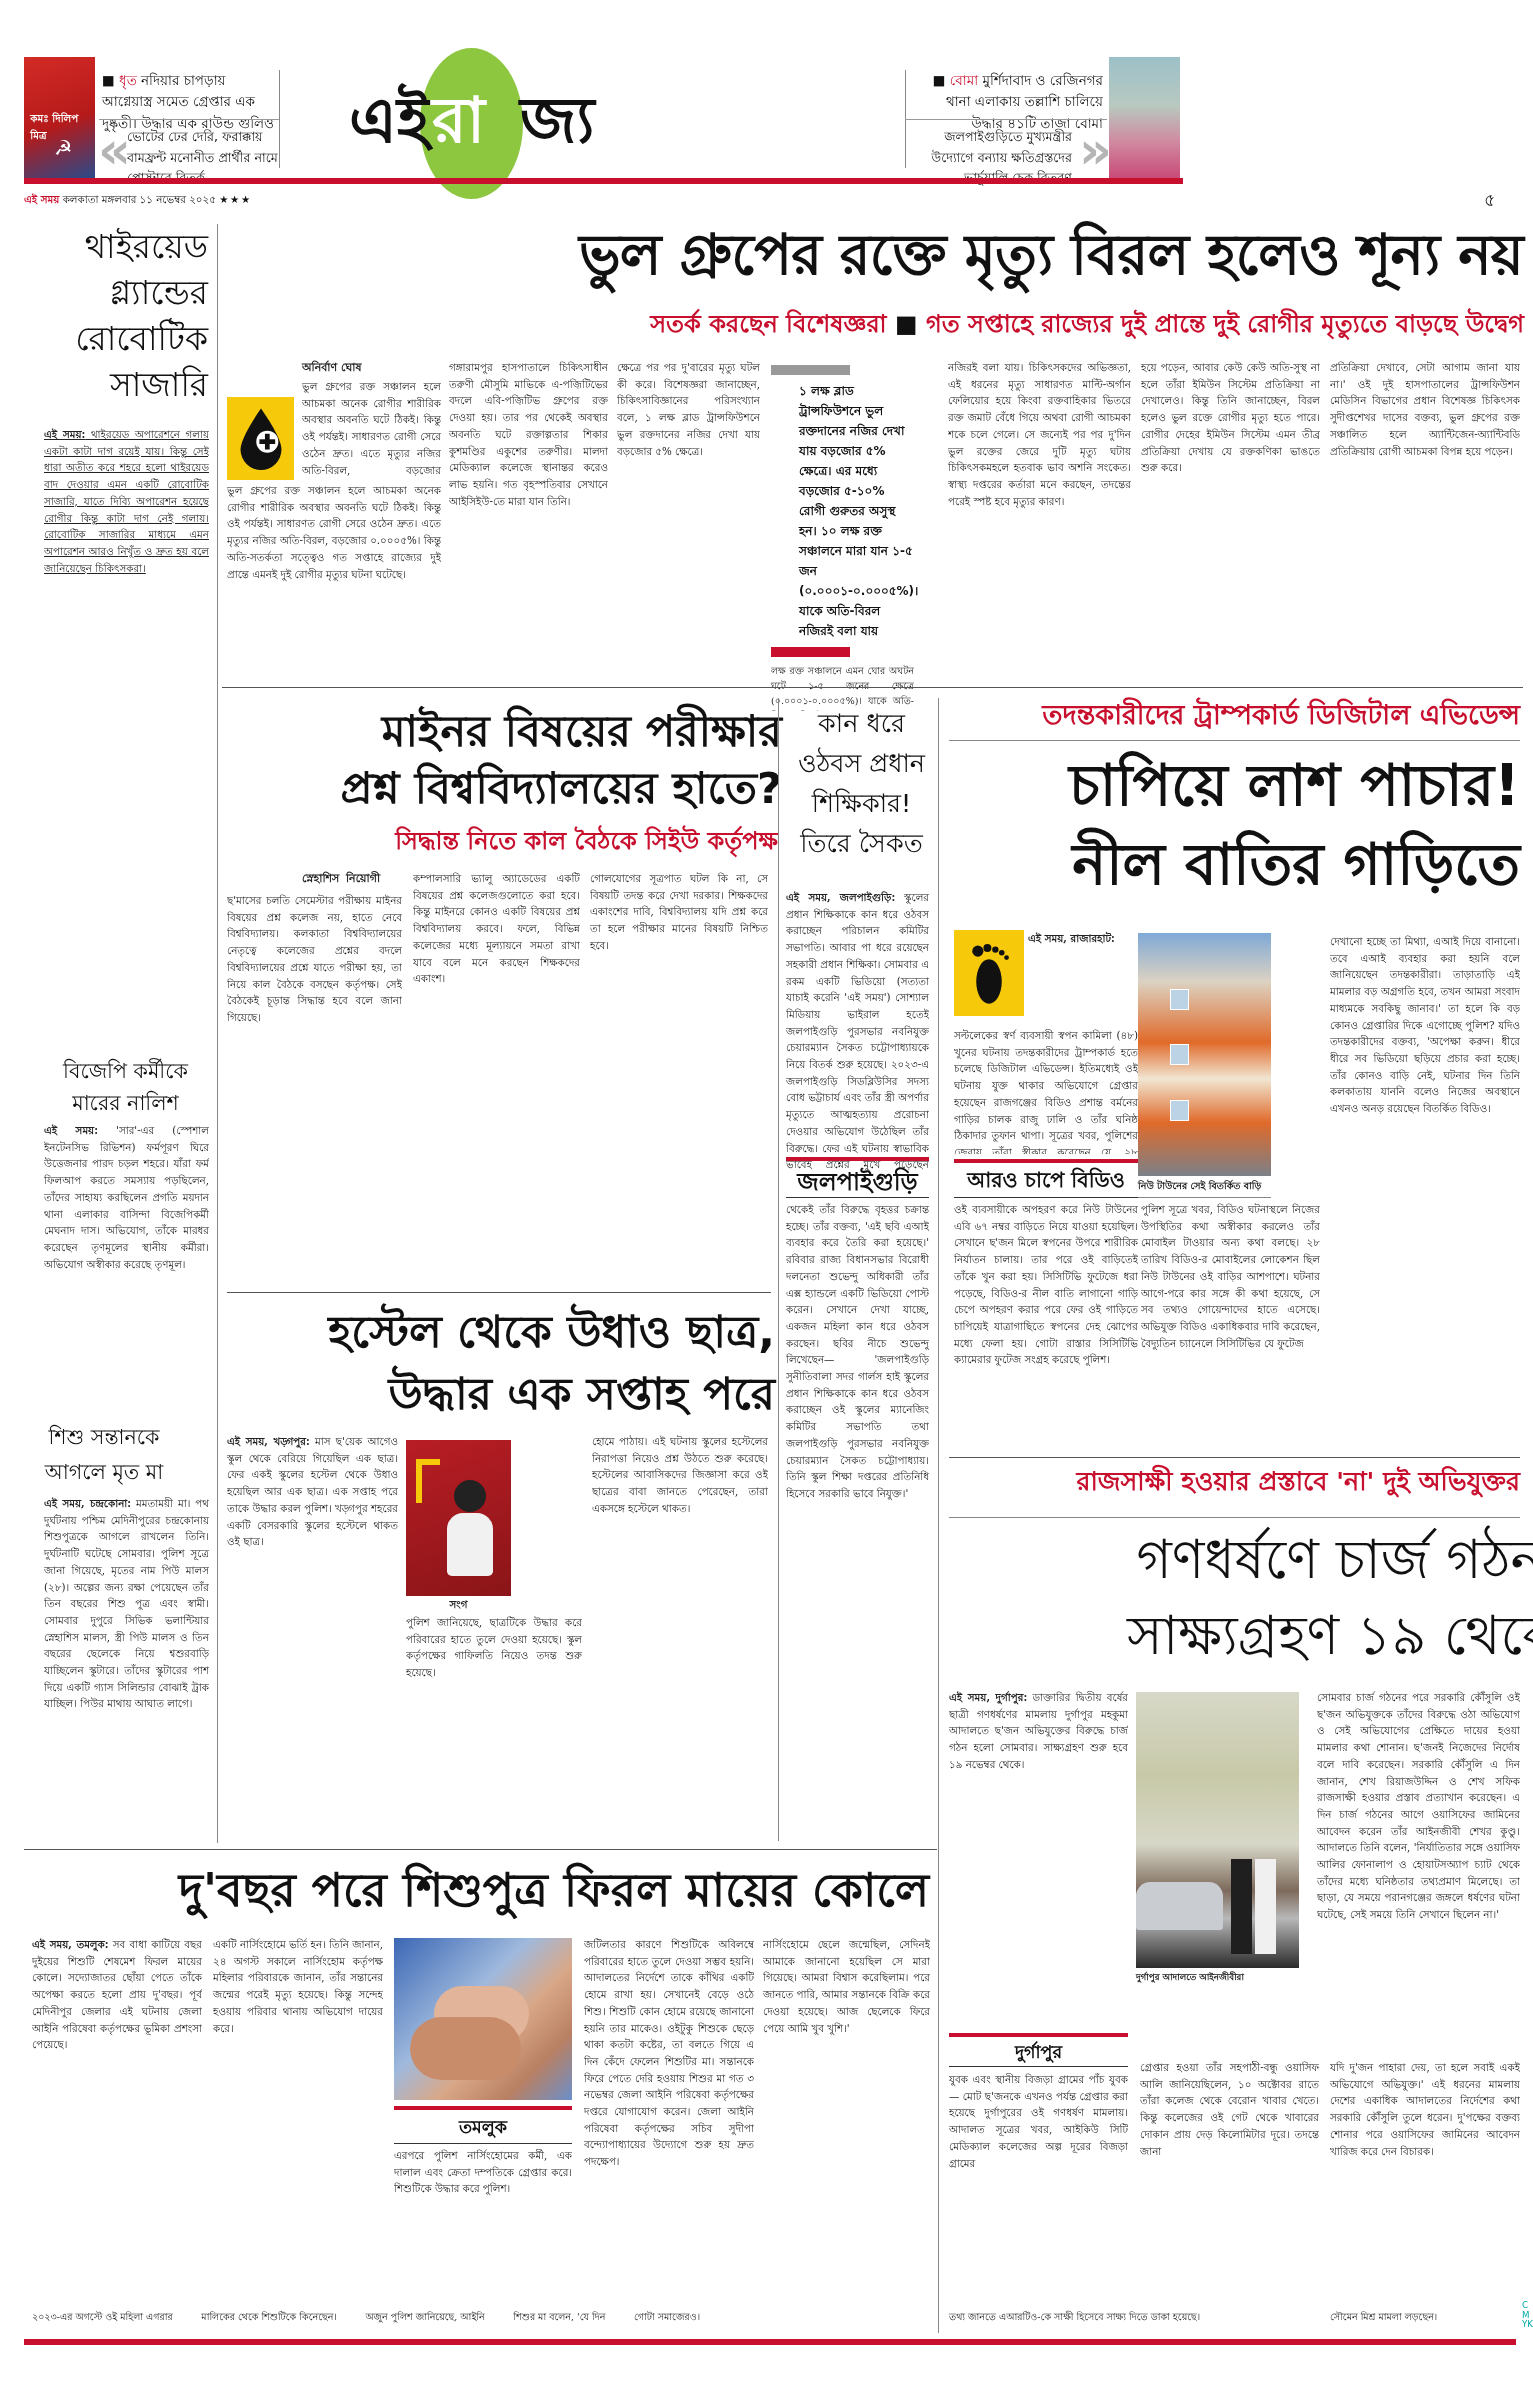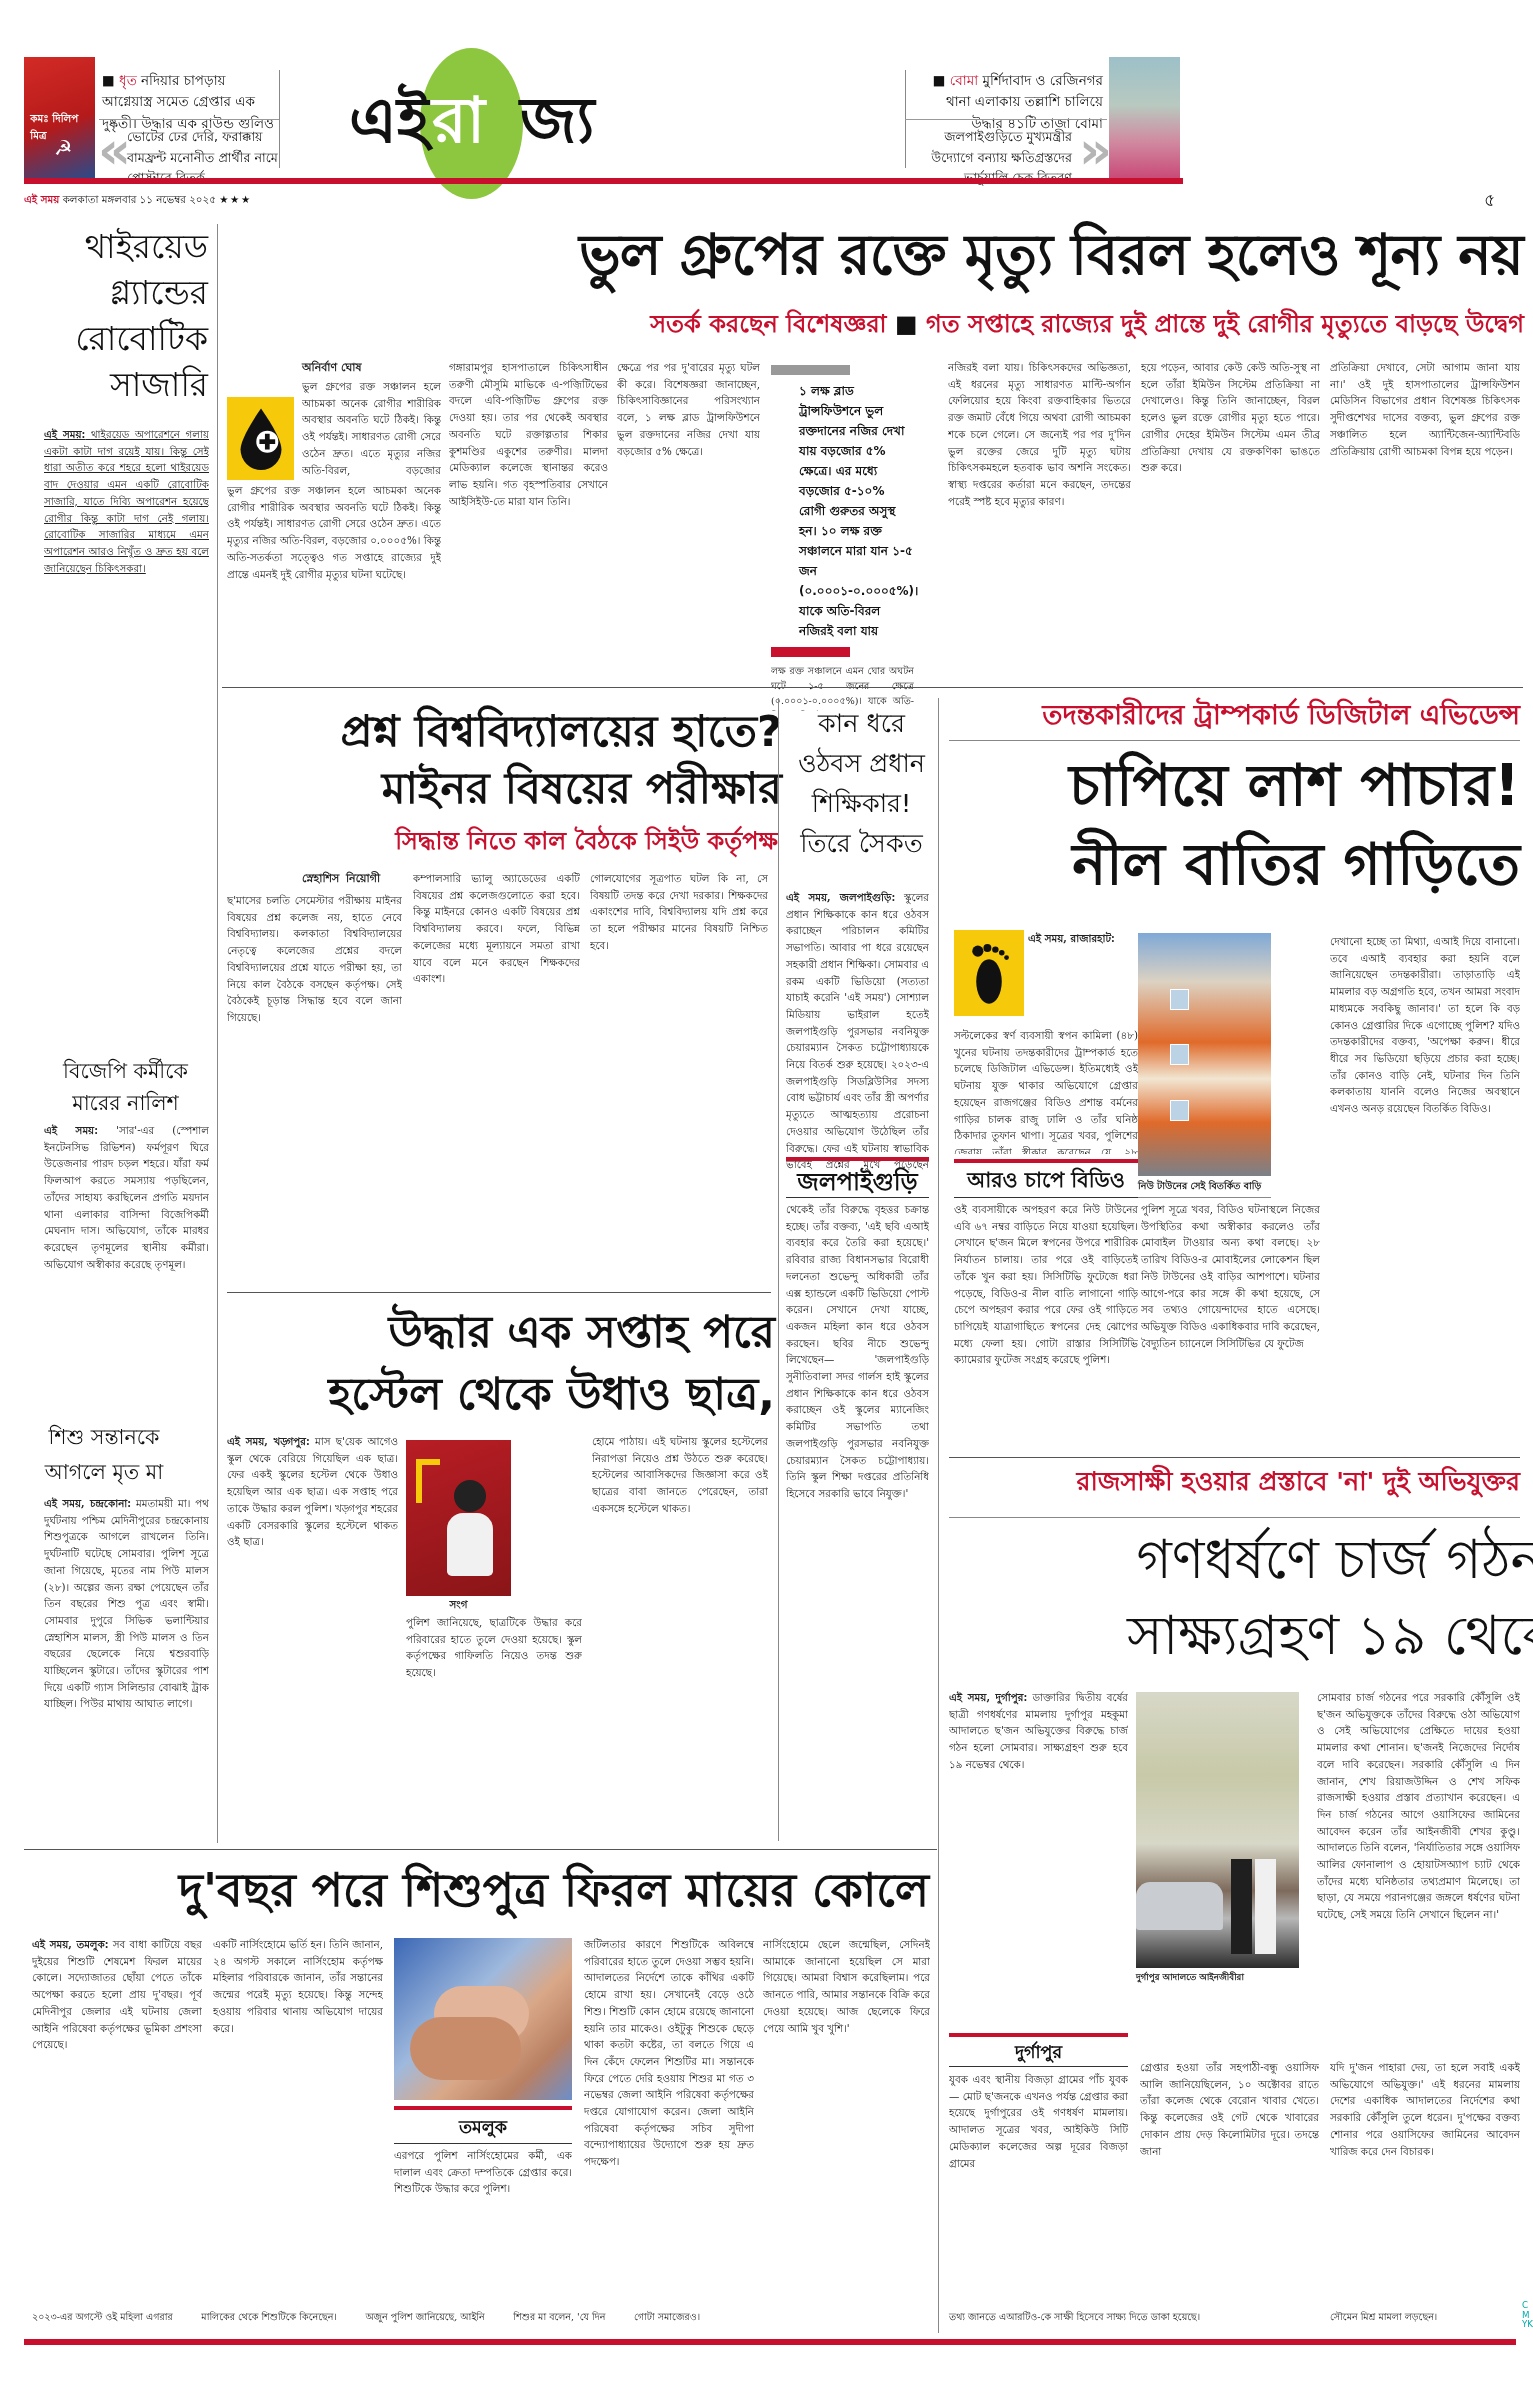--- a/index.html
+++ b/index.html
@@ -108,22 +108,22 @@
   <div style="height:9.5px;background:#c8102e;width:79px;margin:6.3px 0;"></div>
   <div class="body-text" style="font-size:9.5px;line-height:15px;height:48px;overflow:hidden;">লক্ষ রক্ত সঞ্চালনে এমন ঘোর অঘটন ঘটে ১-৫ জনের ক্ষেত্রে (০.০০০১-০.০০০৫%)। যাকে অতি-বিরল নজিরই বলা যায়।</div>
 </div>
 <div class="abs body-text" style="left:948px;top:359px;width:183px;height:322px;overflow:hidden;">নজিরই বলা যায়। চিকিৎসকদের অভিজ্ঞতা, এই ধরনের মৃত্যু সাধারণত মাল্টি-অর্গান ফেলিয়োর হয়ে কিংবা রক্তবাহিকার ভিতরে রক্ত জমাট বেঁধে গিয়ে অথবা রোগী আচমকা শকে চলে গেলে। সে জন্যেই পর পর দু'দিন ভুল রক্তের জেরে দুটি মৃত্যু ঘটায় চিকিৎসকমহলে হতবাক ভাব অশনি সংকেত। স্বাস্থ্য দপ্তরের কর্তারা মনে করছেন, তদন্তের পরেই স্পষ্ট হবে মৃত্যুর কারণ।</div>
 <div class="abs body-text" style="left:1141px;top:359px;width:179px;height:322px;overflow:hidden;">হয়ে পড়েন, আবার কেউ কেউ অতি-সুস্থ না হলে তাঁরা ইমিউন সিস্টেম প্রতিক্রিয়া না দেখালেও। কিন্তু তিনি জানাচ্ছেন, বিরল হলেও ভুল রক্তে রোগীর মৃত্যু হতে পারে। রোগীর দেহের ইমিউন সিস্টেম এমন তীব্র প্রতিক্রিয়া দেখায় যে রক্তকণিকা ভাঙতে শুরু করে।</div>
 <div class="abs body-text" style="left:1330px;top:359px;width:190px;height:322px;overflow:hidden;">প্রতিক্রিয়া দেখাবে, সেটা আগাম জানা যায় না।' ও‌ই দুই হাসপাতালের ট্রান্সফিউশন মেডিসিন বিভাগের প্রধান বিশেষজ্ঞ চিকিৎসক সুদীপ্তশেখর দাসের বক্তব্য, ভুল গ্রুপের রক্ত সঞ্চালিত হলে অ্যান্টিজেন-অ্যান্টিবডি প্রতিক্রিয়ায় রোগী আচমকা বিপন্ন হয়ে পড়েন।</div>
 
 <div class="hline" style="left:222px;top:687px;width:1301px;background:#555;"></div>
 
 <div class="abs hl" style="left:227px;top:703px;width:555px;font-size:43px;line-height:57px;">
+  <div>মাইনর বিষয়ের পরীক্ষার</div>
   <div>প্রশ্ন বিশ্ববিদ্যালয়ের হাতে?</div>
-  <div>মাইনর বিষয়ের পরীক্ষার</div>
 </div>
 <div class="abs hl red" style="left:238px;top:828px;width:540px;font-size:24px;">সিদ্ধান্ত নিতে কাল বৈঠকে সিইউ কর্তৃপক্ষ</div>
 <div class="abs caption" style="left:302px;top:870px;font-size:11px;font-family:Liberation Mono, monospace;">স্নেহাশিস নিয়োগী</div>
 <div class="abs body-text" style="left:227px;top:892px;width:175px;height:389px;overflow:hidden;">ছ'মাসের চলতি সেমেস্টার পরীক্ষায় মাইনর বিষয়ের প্রশ্ন কলেজ নয়, হাতে নেবে বিশ্ববিদ্যালয়। কলকাতা বিশ্ববিদ্যালয়ের নেতৃত্বে কলেজের প্রশ্নের বদলে বিশ্ববিদ্যালয়ের প্রশ্নে যাতে পরীক্ষা হয়, তা নিয়ে কাল বৈঠকে বসছেন কর্তৃপক্ষ। সেই বৈঠকেই চূড়ান্ত সিদ্ধান্ত হবে বলে জানা গিয়েছে।</div>
 <div class="abs body-text" style="left:413px;top:870px;width:167px;height:411px;overflow:hidden;">কম্পালসারি ভ্যালু অ্যাডেডের একটি বিষয়ের প্রশ্ন কলেজগুলোতে করা হবে। কিন্তু মাইনরে কোনও একটি বিষয়ের প্রশ্ন বিশ্ববিদ্যালয় করবে। ফলে, বিভিন্ন কলেজের মধ্যে মূল্যায়নে সমতা রাখা যাবে বলে মনে করছেন শিক্ষকদের একাংশ।</div>
 <div class="abs body-text" style="left:590px;top:870px;width:178px;height:411px;overflow:hidden;">গোলযোগের সূত্রপাত ঘটল কি না, সে বিষয়টি তদন্ত করে দেখা দরকার। শিক্ষকদের একাংশের দাবি, বিশ্ববিদ্যালয় যদি প্রশ্ন করে তা হলে পরীক্ষার মানের বিষয়টি নিশ্চিত হবে।</div>
 
 <div class="vline" style="left:778px;top:698px;height:1143px;"></div>
 
 <div class="abs hl" style="left:786px;top:703px;width:151px;font-size:25.4px;line-height:40px;text-align:center;font-weight:normal;">কান ধরে ওঠবস প্রধান শিক্ষিকার! তিরে সৈকত</div>
@@ -188,22 +188,22 @@
   <div>শিশু সন্তানকে</div>
   <div>আগলে মৃত মা</div>
 </div>
 <div class="abs body-text" style="left:44px;top:1495px;width:165px;height:349px;overflow:hidden;">
   <span class="lead">এই সময়, চন্দ্রকোনা:</span>
   <span>মমতাময়ী মা। পথ দুর্ঘটনায় পশ্চিম মেদিনীপুরের চন্দ্রকোনায় শিশুপুত্রকে আগলে রাখলেন তিনি। দুর্ঘটনাটি ঘটেছে সোমবার। পুলিশ সূত্রে জানা গিয়েছে, মৃতের নাম পিউ মালস (২৮)। অল্পের জন্য রক্ষা পেয়েছেন তাঁর তিন বছরের শিশু পুত্র এবং স্বামী। সোমবার দুপুরে সিভিক ভলান্টিয়ার স্নেহাশিস মালস, স্ত্রী পিউ মালস ও তিন বছরের ছেলেকে নিয়ে শ্বশুরবাড়ি যাচ্ছিলেন স্কুটারে। তাঁদের স্কুটারের পাশ দিয়ে একটি গ্যাস সিলিন্ডার বোঝাই ট্রাক যাচ্ছিল। পিউর মাথায় আঘাত লাগে।</span>
 </div>
 
 <div class="hline" style="left:227px;top:1292px;width:544px;background:#555;"></div>
 <div class="abs hl" style="left:227px;top:1301px;width:548px;font-size:44px;line-height:62px;">
+  <div>হস্টেল থেকে উধাও ছাত্র,</div>
   <div>উদ্ধার এক সপ্তাহ পরে</div>
-  <div>হস্টেল থেকে উধাও ছাত্র,</div>
 </div>
 <div class="abs body-text" style="left:227px;top:1433px;width:171px;height:408px;overflow:hidden;">
   <span class="lead">এই সময়, খড়্গপুর:</span>
   <span>মাস ছ'য়েক আগেও স্কুল থেকে বেরিয়ে গিয়েছিল এক ছাত্র। ফের একই স্কুলের হস্টেল থেকে উধাও হয়েছিল আর এক ছাত্র। এক সপ্তাহ পরে তাকে উদ্ধার করল পুলিশ। খড়্গপুর শহরের একটি বেসরকারি স্কুলের হস্টেলে থাকত ওই ছাত্র।</span>
 </div>
 <div class="photo" style="left:406px;top:1440px;width:105px;height:156px;background:linear-gradient(160deg,#b81d24 0%,#8a1518 100%);">
   <div style="position:absolute;left:9.5px;top:19px;width:24px;height:44px;border-left:6.3px solid #f7c90b;border-top:6.3px solid #f7c90b;"></div>
   <div style="position:absolute;left:48px;top:40px;width:32px;height:32px;border-radius:50%;background:#222;"></div>
   <div style="position:absolute;left:41px;top:73px;width:46px;height:63px;background:#f1f1f1;border-radius:16px 16px 4.8px 4.8px;"></div>
 </div>

